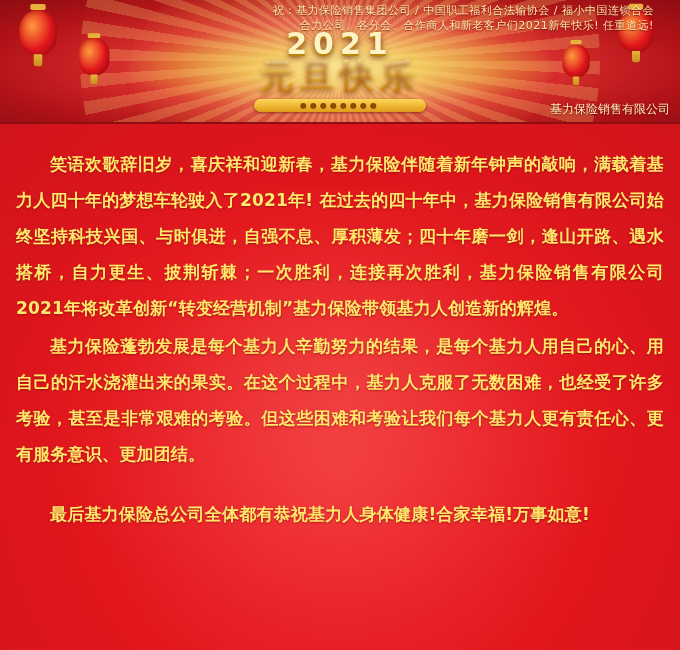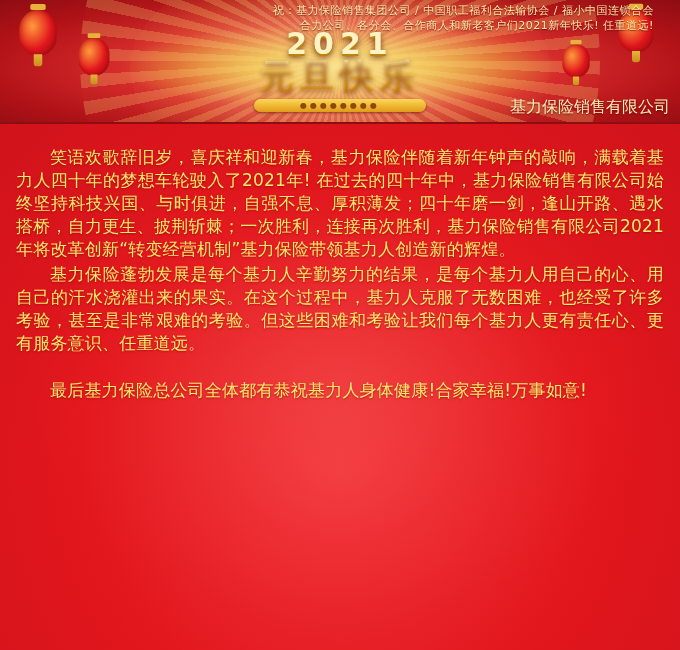--- a/index.html
+++ b/index.html
@@ -156,38 +156,38 @@
     text-align: center;
     font-size: 8px;
     color: #8d4a00;
     letter-spacing: 3px;
     line-height: 9px;
   }
   .banner-company {
     position: absolute;
     right: 10px;
     bottom: 4px;
-    font-size: 16px;
+    font-size: 12px;
     color: #fff0b8;
     font-family: "DejaVu Sans", sans-serif;
     text-shadow: 0 1px 2px rgba(80,0,0,0.8);
   }
 
   
   .content {
     position: relative;
     padding: 22px 16px 10px 16px;
     z-index: 2;
   }
   .para {
     color: #ffe96b;
     font-family: "DejaVu Sans", sans-serif;
-    font-weight: normal;
+    font-weight: bold;
     font-size: 17px;
-    line-height: 23px;
+    line-height: 36px;
     text-align: justify;
     text-justify: inter-ideograph;
     text-indent: 2em;
     margin: 0 0 2px 0;
     text-shadow: 0 1px 2px rgba(120,0,0,0.55);
     letter-spacing: 0.2px;
   }
   .para.final {
     text-indent: 2em;
     margin-top: 24px;
@@ -230,17 +230,17 @@
       <div class="banner-ribbon-dots">●●●●●●●●</div>
     </div>
 
     <div class="banner-company">基力保险销售有限公司</div>
   </div>
 
   <div class="watermark-bg"></div>
 
   <div class="content">
     <p class="para">笑语欢歌辞旧岁，喜庆祥和迎新春，基力保险伴随着新年钟声的敲响，满载着基力人四十年的梦想车轮驶入了2021年! 在过去的四十年中，基力保险销售有限公司始终坚持科技兴国、与时俱进，自强不息、厚积薄发；四十年磨一剑，逢山开路、遇水搭桥，自力更生、披荆斩棘；一次胜利，连接再次胜利，基力保险销售有限公司2021年将改革创新“转变经营机制”基力保险带领基力人创造新的辉煌。</p>
-    <p class="para">基力保险蓬勃发展是每个基力人辛勤努力的结果，是每个基力人用自己的心、用自己的汗水浇灌出来的果实。在这个过程中，基力人克服了无数困难，也经受了许多考验，甚至是非常艰难的考验。但这些困难和考验让我们每个基力人更有责任心、更有服务意识、任重道远。</p>
+    <p class="para">基力保险蓬勃发展是每个基力人辛勤努力的结果，是每个基力人用自己的心、用自己的汗水浇灌出来的果实。在这个过程中，基力人克服了无数困难，也经受了许多考验，甚至是非常艰难的考验。但这些困难和考验让我们每个基力人更有责任心、更有服务意识、更加团结。</p>
     <p class="para final">最后基力保险总公司全体都有恭祝基力人身体健康!合家幸福!万事如意!</p>
   </div>
 
 </div>
 
 </body></html>

